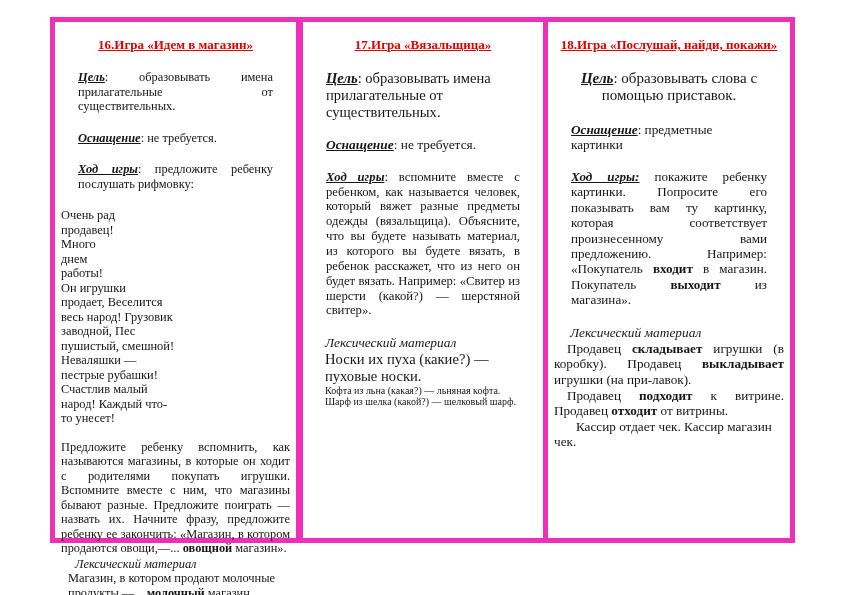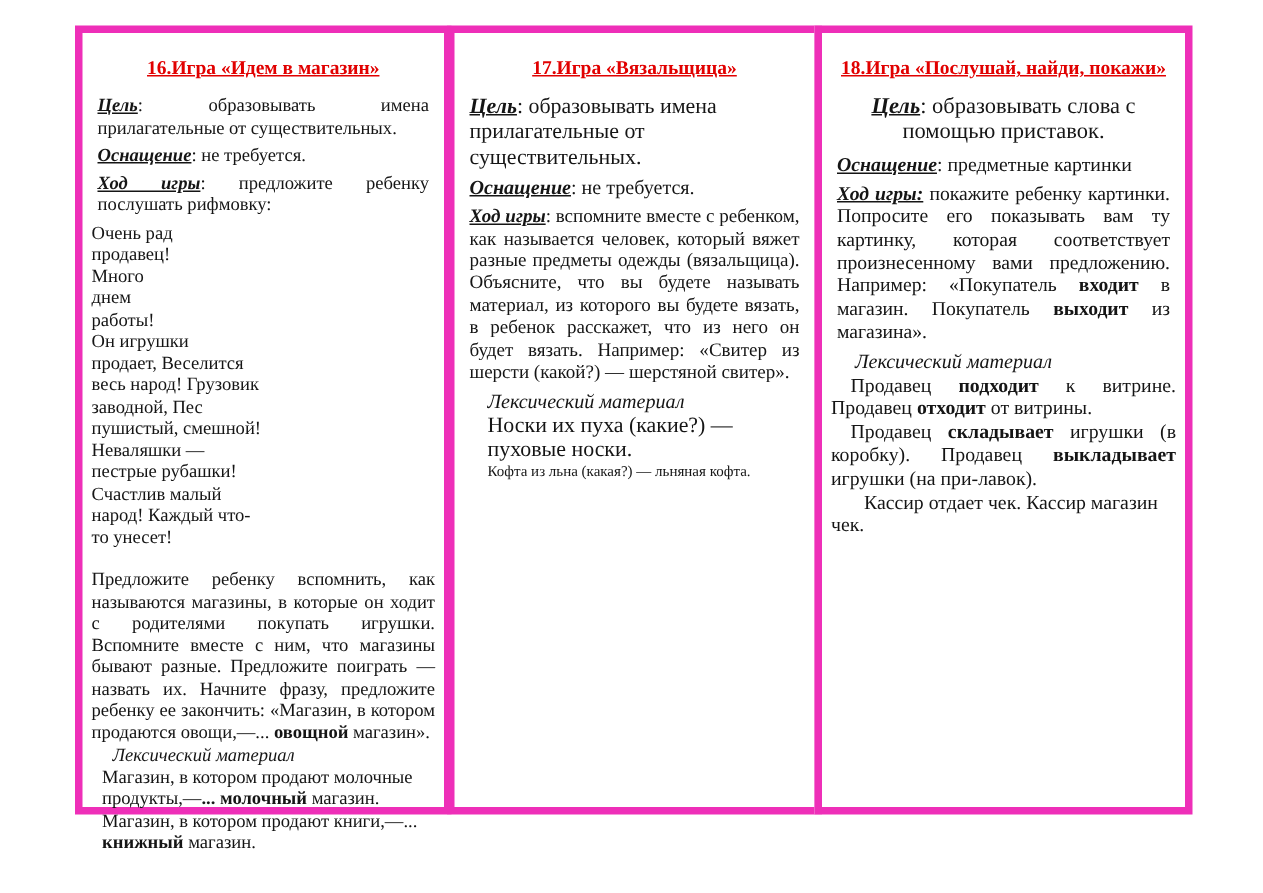--- a/index.html
+++ b/index.html
@@ -15,21 +15,21 @@
   }
   #panel-1{left:50px;width:251px;}
   #panel-2{left:298px;width:250px;}
   #panel-3{left:543px;width:252px;}
   .panel-title{
     margin:15px 2px 10px;text-align:center;
     font-size:13px;font-weight:bold;color:#e10000;
     text-decoration:underline;
   }
   .lbl{font-weight:bold;font-style:italic;text-decoration:underline;}
-  p{margin:4px;}
+  p{margin:17px;}
   .b{font-weight:bold;}
 
   
   #panel-1 .body{font-size:12.4px;line-height:1.17;}
   #panel-1 .intro{text-align:justify;}
   .poem{white-space:pre-line;text-align:left;margin:0 0 14px 0;}
   #panel-1 .para{text-align:justify;margin:0 0 1px 0;}
   .lex-h{font-style:italic;margin-left:14px;}
   #panel-1 .lex-item{margin-left:7px;text-align:left;}
 
@@ -84,26 +84,27 @@
   </div>
 
   <div class="panel" id="panel-2">
     <div class="panel-title">17.Игра «Вязальщица»</div>
     <p class="goal"><span class="lbl">Цель</span><span>: образовывать имена прилагательные от существительных.</span></p>
     <p class="equip"><span class="lbl">Оснащение</span><span>: не требуется.</span></p>
     <p class="howto"><span class="lbl">Ход игры</span><span>: вспомните вместе с ребенком, как называется человек, который вяжет разные предметы одежды (вязальщица). Объясните, что вы будете называть материал, из которого вы будете вязать, в ребенок расскажет, что из него он будет вязать. Например: «Свитер из шерсти (какой?) — шерстяной свитер».</span></p>
     <div class="lex-h">Лексический материал</div>
     <div class="lex-item">Носки их пуха (какие?) — пуховые носки.</div>
     <div class="lex-item">Кофта из льна (какая?) — льняная кофта.</div>
+    <div class="lex-item">Шарф из шелка (какой?) — шелковый шарф.</div>
   </div>
 
   <div class="panel" id="panel-3">
     <div class="panel-title">18.Игра «Послушай, найди, покажи»</div>
     <p class="goal"><span class="lbl">Цель</span><span>: образовывать слова с помощью приставок.</span></p>
     <p class="equip"><span class="lbl">Оснащение</span><span>: предметные картинки</span></p>
     <p class="howto"><span class="lbl">Ход игры:</span><span><span> покажите ребенку картинки. Попросите его показывать вам ту картинку, которая соответствует произнесенному вами предложению. Например: «Покупатель </span><span class="b">входит</span><span> в магазин. Покупатель </span><span class="b">выходит</span><span> из магазина».</span></span></p>
     <div class="lex-h">Лексический материал</div>
+    <div class="lex-item"><span>Продавец </span><span class="b">складывает</span><span> игрушки (в коробку). Продавец </span><span class="b">выкладывает</span><span> игрушки (на при-лавок).</span></div>
     <div class="lex-item"><span>Продавец </span><span class="b">подходит</span><span> к витрине. Продавец </span><span class="b">отходит</span><span> от витрины.</span></div>
-    <div class="lex-item"><span>Продавец </span><span class="b">складывает</span><span> игрушки (в коробку). Продавец </span><span class="b">выкладывает</span><span> игрушки (на при-лавок).</span></div>
     <div class="lex-item last"><span>Кассир отдает чек. Кассир магазин чек.</span></div>
   </div>
 
 </div>
 
 </body></html>

